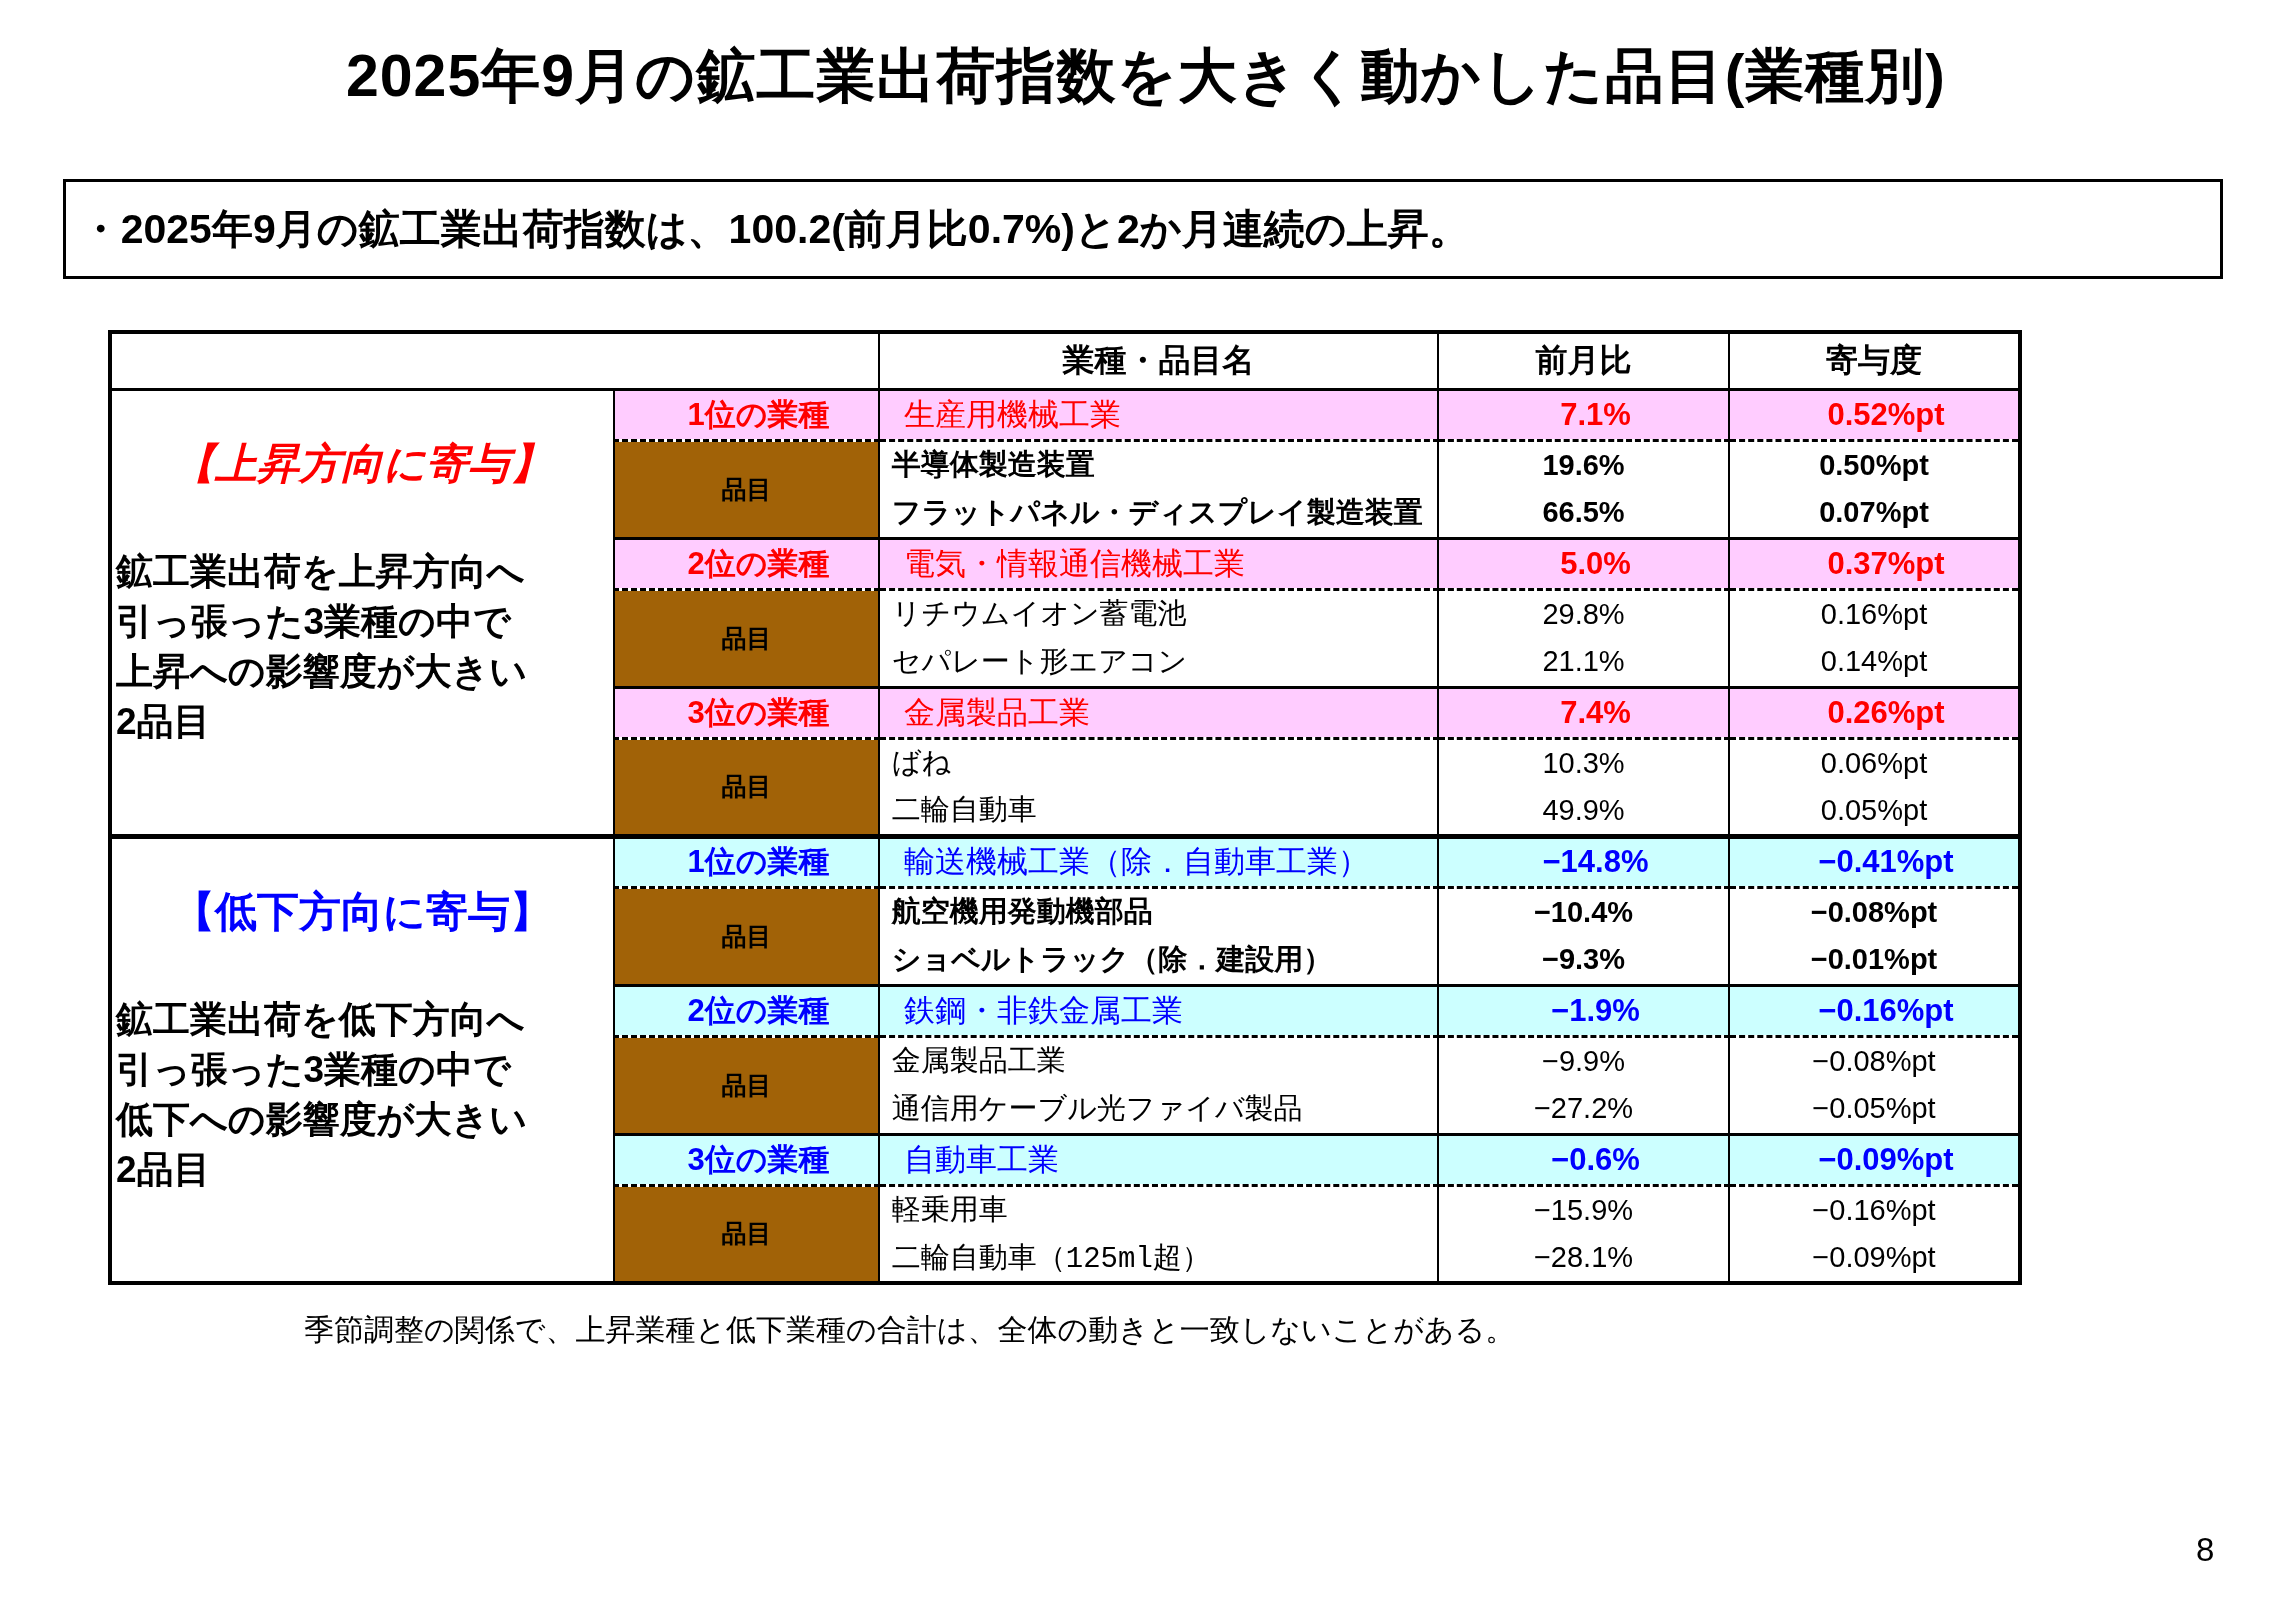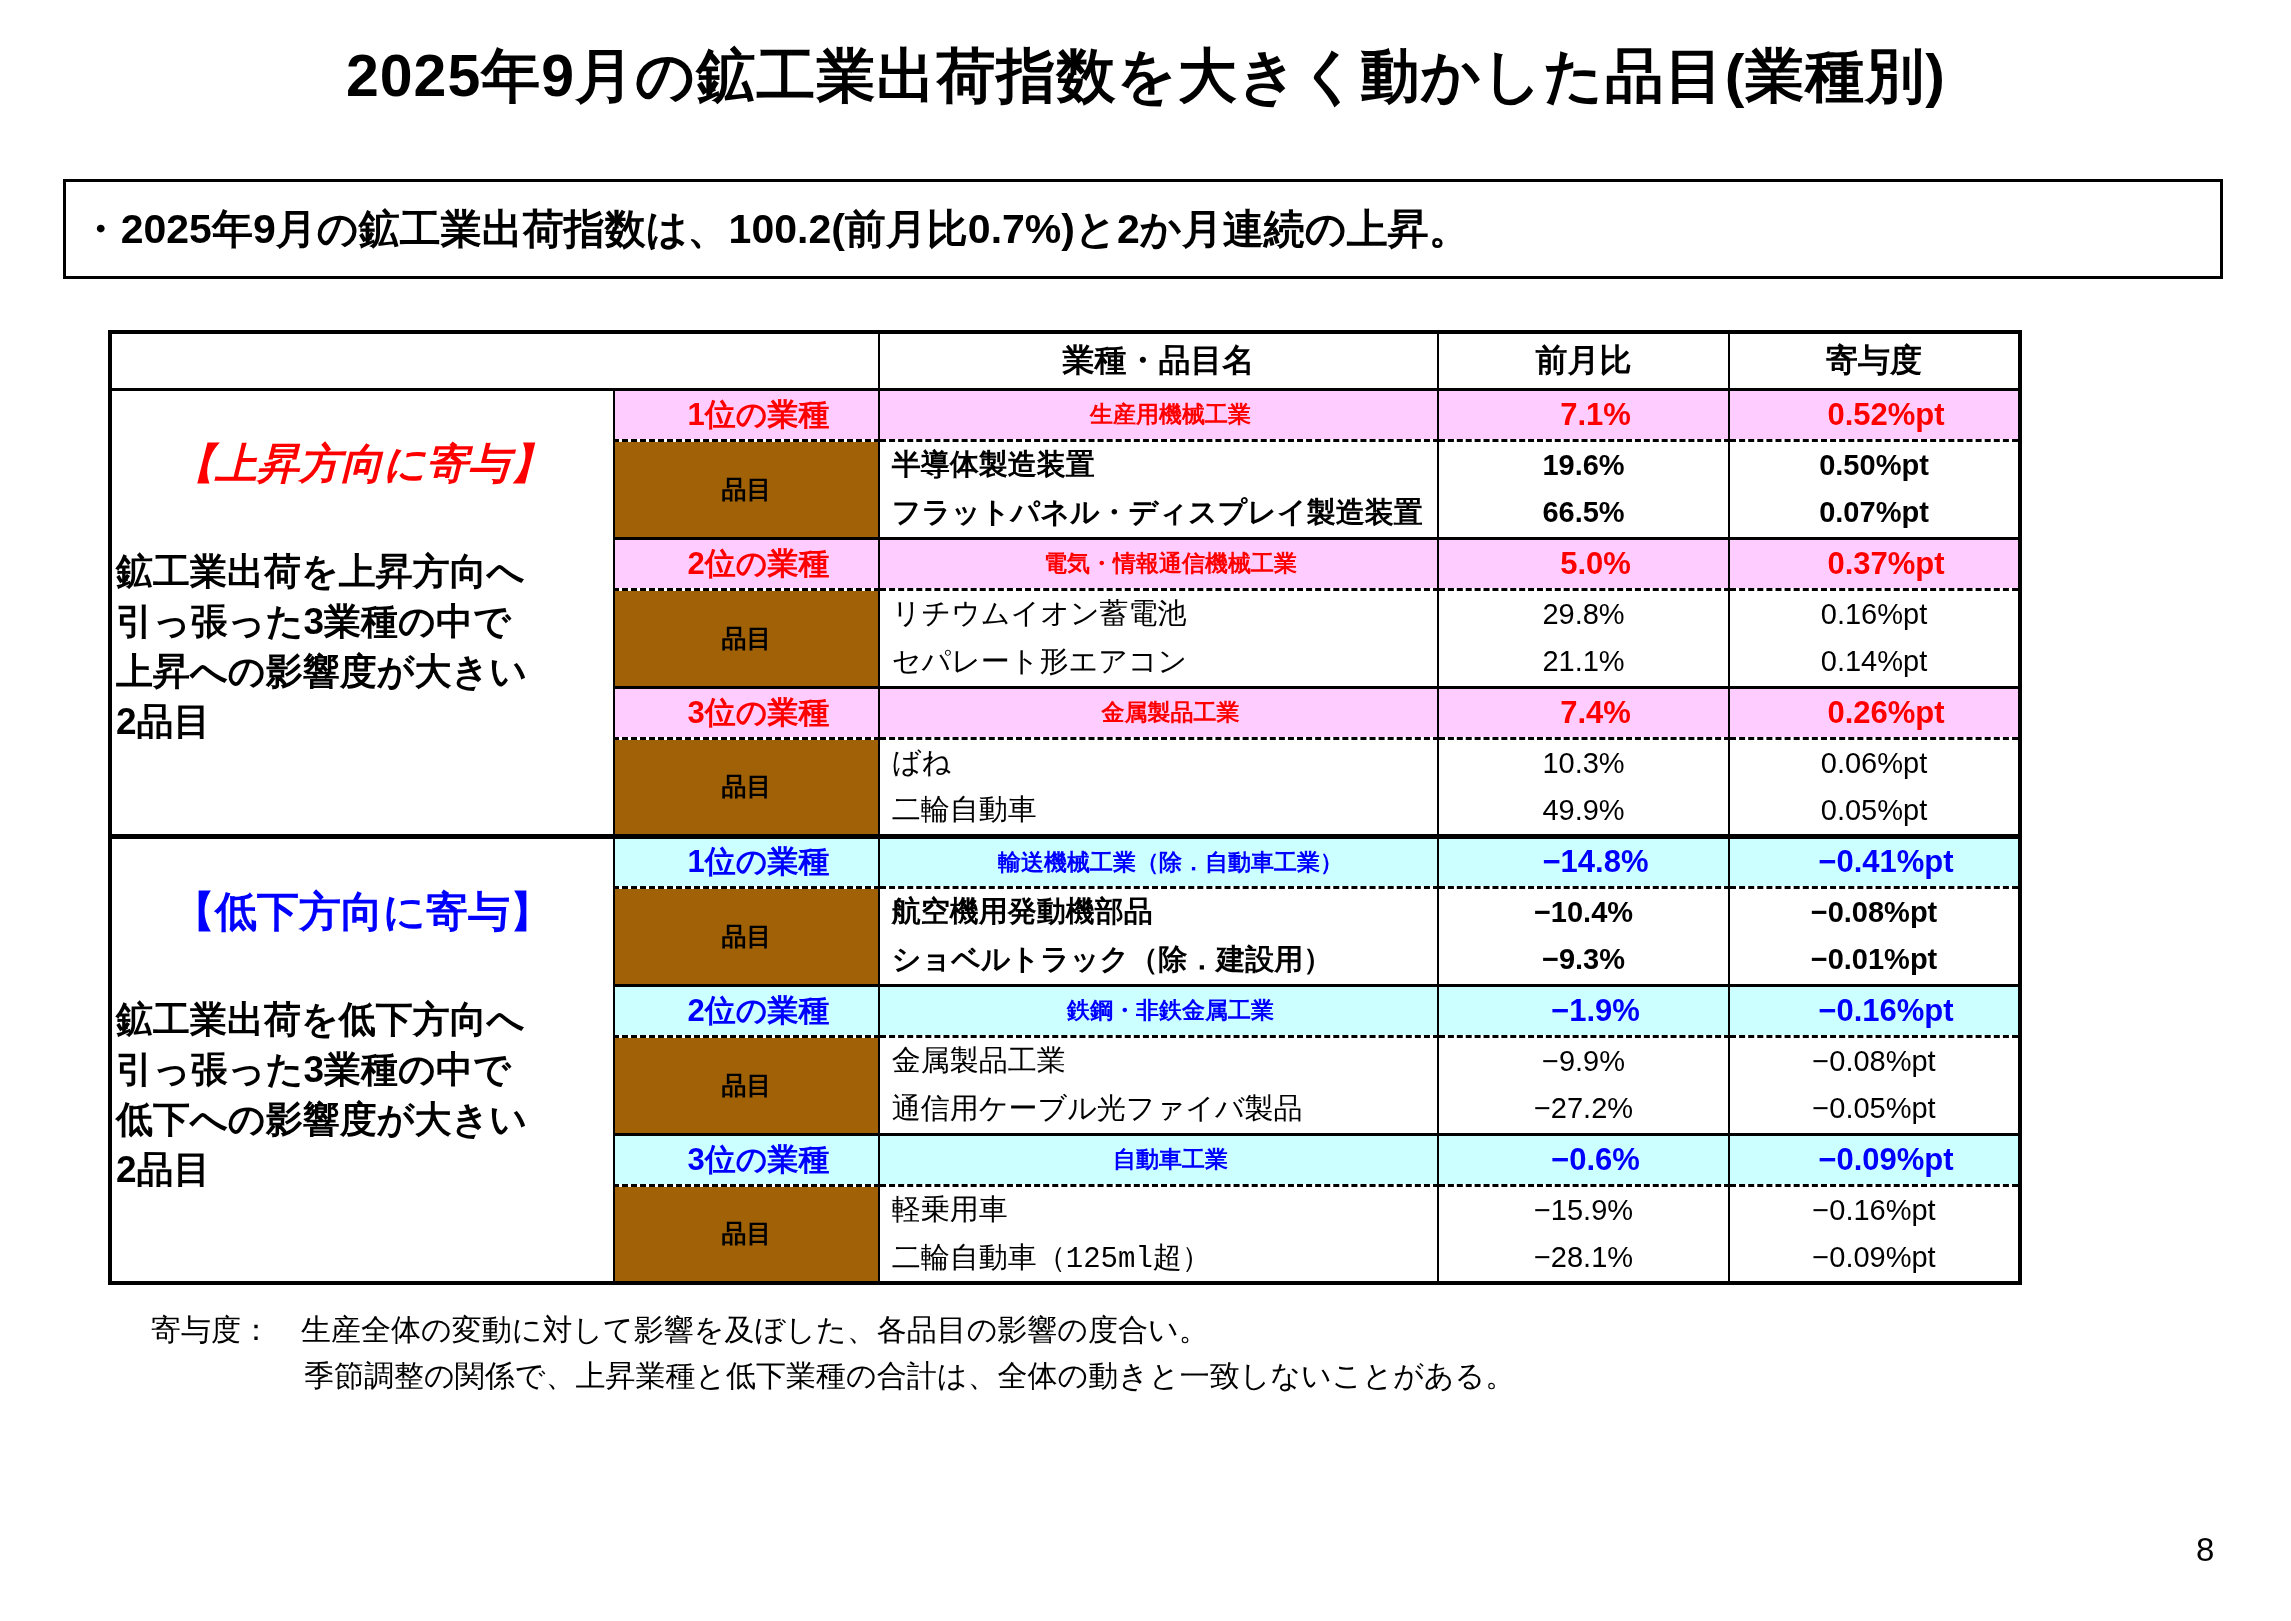--- a/index.html
+++ b/index.html
@@ -20,21 +20,21 @@
   .summary-text{font-size:41px;font-weight:bold;padding-left:13.7px;white-space:nowrap;}
   
   .tbl-wrap{position:absolute;left:108px;top:330px;}
   table{border-collapse:collapse;border:4.9px solid #000;table-layout:fixed;width:1909px;}
   td,th{border-left:2.9px solid #000;padding:0;vertical-align:middle;overflow:hidden;}
   tr.hdr{height:57px;}
   tr.hdr th{border-bottom:3.9px solid #000;font-size:32px;font-weight:bold;text-align:center;}
   tr.rank{height:51px;}
   tr.item{height:49px;}
   td.rank-cell{text-align:center;font-size:31px;font-weight:bold;}
-  td.ind-cell{font-size:23px;font-weight:bold;text-align:center;padding-left:11.8px;}
+  td.ind-cell{font-size:31px;font-weight:normal;text-align:left;padding-left:11.8px;}
   td.num{text-align:center;font-size:29px;}
   tr.rank td.num{font-size:31px;font-weight:bold;}
   td.dash{border-bottom:3.9px dashed #000;padding-left:24px;}
   td.items-label{
     text-align:center;font-size:25px;font-weight:bold;background:#a16207;
     border-bottom:3.9px solid #000;
   }
   td.items-label.sec-end{border-bottom:5.9px solid #000;}
   td.items-label.tbl-end{border-bottom:none;}
   tr.item2 td{border-bottom:3.9px solid #000;}
@@ -208,18 +208,17 @@
   <tr class="item item2 tbl-end">
     <td class="name-cell">二輪自動車（125ml超）</td>
     <td class="num">−28.1%</td>
     <td class="num">−0.09%pt</td>
   </tr>
 </tbody>
     </table>
 </div>
 
 <div class="footnotes">
-  <div class="fn-1">寄与度：　生産全体の変動に対して影響を及ぼした、各品目の影響の度合い。</div>
   <div class="fn-2">季節調整の関係で、上昇業種と低下業種の合計は、全体の動きと一致しないことがある。</div>
 </div>
 
 <div class="page-number">8</div>
 
 
 </body></html>

